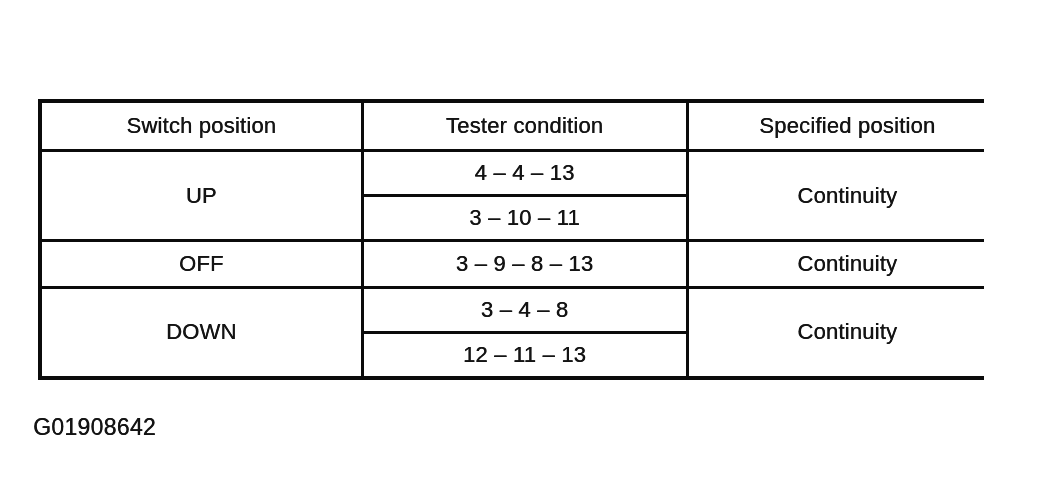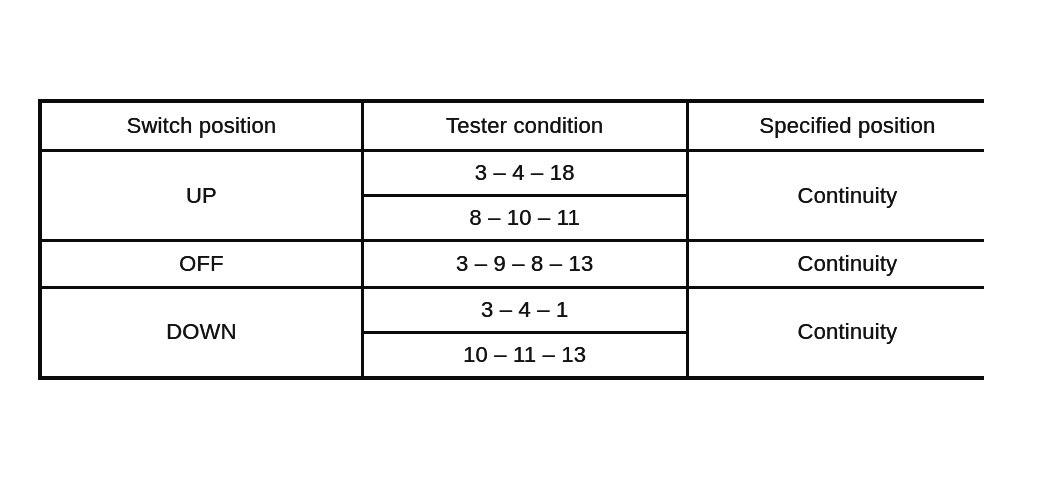--- a/index.html
+++ b/index.html
@@ -77,36 +77,37 @@
     <thead>
       <tr>
         <th>Switch position</th>
         <th>Tester condition</th>
         <th>Specified position</th>
       </tr>
     </thead>
     <tbody>
       <tr class="sub-row">
         <td rowspan="2">UP</td>
-        <td>3 – 4 – 18</td>
+        <td>4 – 4 – 13</td>
         <td rowspan="2" class="condition-cell">Continuity</td>
       </tr>
       <tr class="sub-row">
-        <td>8 – 10 – 11</td>
+        <td>3 – 10 – 11</td>
       </tr>
       <tr class="single-row">
         <td>OFF</td>
         <td>3 – 9 – 8 – 13</td>
         <td class="condition-cell">Continuity</td>
       </tr>
       <tr class="sub-row">
         <td rowspan="2">DOWN</td>
-        <td>3 – 4 – 1</td>
+        <td>3 – 4 – 8</td>
         <td rowspan="2" class="condition-cell">Continuity</td>
       </tr>
       <tr class="sub-row">
-        <td>10 – 11 – 13</td>
+        <td>12 – 11 – 13</td>
       </tr>
     </tbody>
   </table>
 
+  <div class="figure-id">G01908642</div>
 
 </div>
 
 </body></html>

